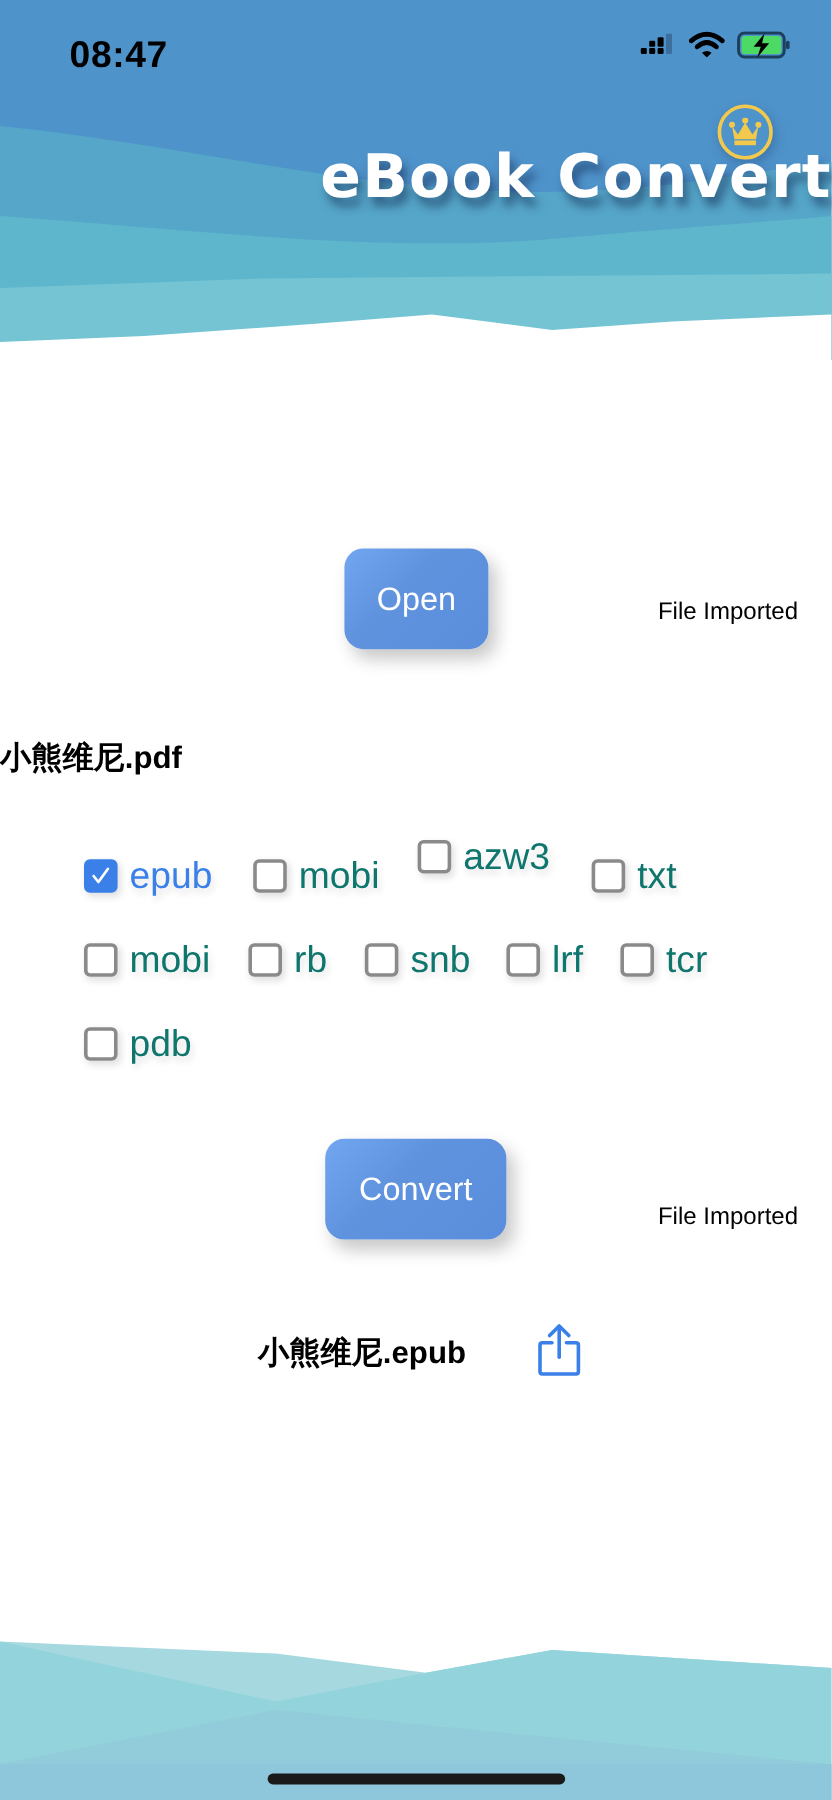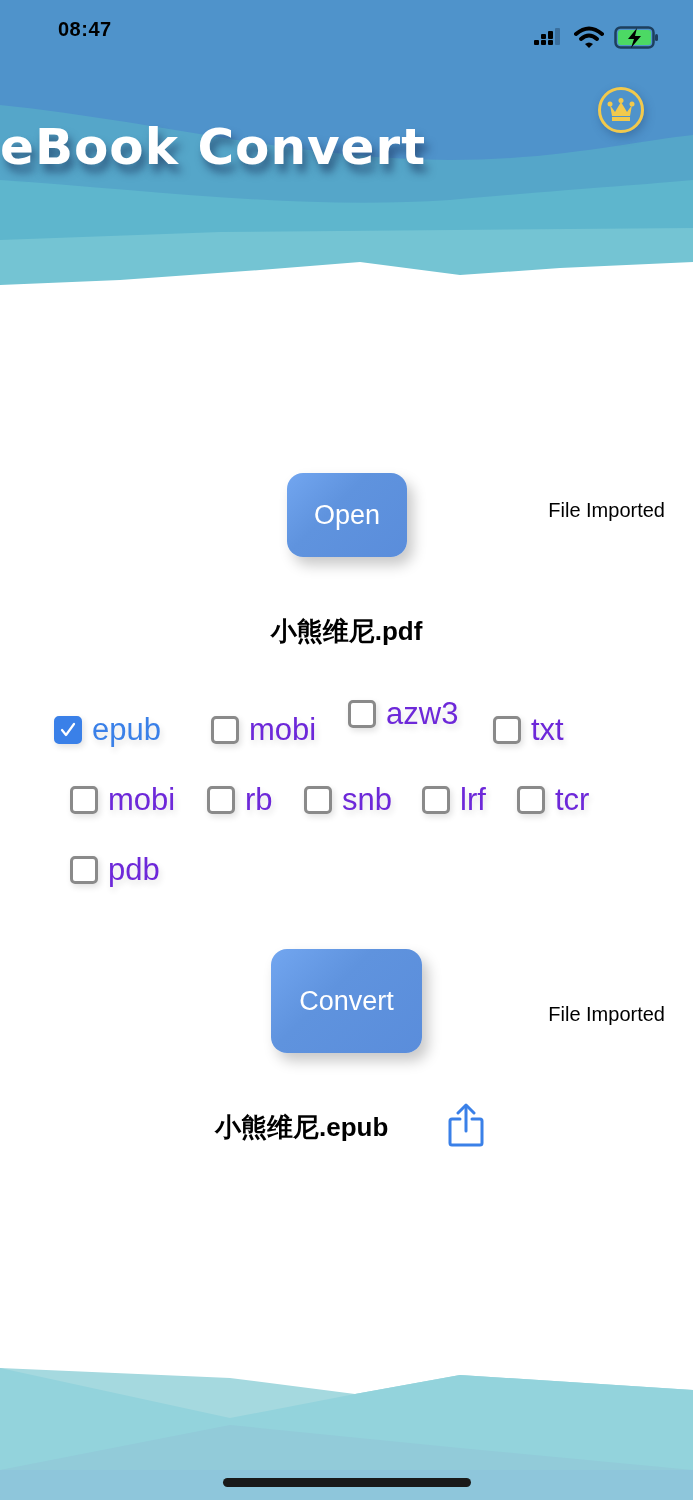--- a/index.html
+++ b/index.html
@@ -5,66 +5,66 @@
   html, body { margin: 0; padding: 0; }
   body {
     width: 693px; height: 1500px; position: relative; overflow: hidden;
     background: #ffffff;
     font-family: "Liberation Sans", "DejaVu Sans", sans-serif;
   }
   .header-bg { position: absolute; left: 0; top: 0; width: 693px; height: 300px; }
   .footer-bg { position: absolute; left: 0; top: 1340px; width: 693px; height: 160px; }
 
   .status-time {
-    position: absolute; left: 58px; top: 18px;
-    font-size: 20px; font-weight: bold; color: #000; letter-spacing: 0.5px;
+    position: absolute; left: 58px; top: 28px;
+    font-size: 31px; font-weight: bold; color: #000; letter-spacing: 0.5px;
   }
   .status-icons { position: absolute; left: 532px; top: 24px; height: 30px; }
   .status-icons > * { position: absolute; }
 
   .crown-btn {
     position: absolute; left: 598px; top: 87px; width: 46px; height: 46px;
     border-radius: 50%; border: 3px solid #f2c94c; box-sizing: border-box;
     box-shadow: 2px 4px 10px rgba(30,60,110,0.35);
     display: flex; align-items: center; justify-content: center;
   }
   .app-title {
-    position: absolute; left: 0; width: 693px; top: 118px; text-align: left;
+    position: absolute; left: 0; width: 693px; top: 118px; text-align: right;
     color: #ffffff; font-size: 50px; font-weight: bold;
     font-family: "DejaVu Sans", sans-serif;
     letter-spacing: 1px;
     text-shadow: 4px 8px 8px rgba(20,40,80,0.55);
   }
 
   .btn {
     position: absolute; color: #fff; font-size: 27px;
     background: linear-gradient(135deg, #72a6f0 0%, #5f93de 40%, #5a8ddb 100%);
     border-radius: 16px;
     box-shadow: 6px 8px 14px rgba(0,0,0,0.22);
     display: flex; align-items: center; justify-content: center; cursor: pointer;
   }
-  .open-btn { left: 287px; top: 457px; width: 120px; height: 84px; margin-top: 16px; }
-  .convert-btn { left: 271px; top: 949px; width: 151px; height: 104px; }
+  .open-btn { left: 287px; top: 457px; width: 120px; height: 84px; }
+  .convert-btn { left: 271px; top: 949px; width: 151px; height: 84px; }
 
   .status-link {
     position: absolute; color: #000000; font-size: 20px; text-align: right;
   }
   .imported { right: 28px; top: 499px; }
   .converted { right: 28px; top: 1003px; }
 
   .filename {
     position: absolute; color: #000; font-size: 26px; font-weight: bold;
   }
-  .input-file { left: 0; width: 693px; text-align: center; top: 614px; }
+  .input-file { left: 0; width: 693px; top: 614px; }
   .output-file { left: 215px; top: 1110px; }
   .share-icon { position: absolute; left: 447px; top: 1103px; cursor: pointer; }
 
   .fmt {
     position: absolute; display: flex; align-items: center; cursor: pointer;
-    font-size: 31px; color: #6d28d9;
+    font-size: 31px; color: #0f766e;
   }
   .fmt .box {
     width: 28px; height: 28px; box-sizing: border-box; border: 3px solid #8a8a8a;
     border-radius: 5px; margin-right: 10px; display: flex; align-items: center; justify-content: center;
     box-shadow: 2px 3px 6px rgba(0,0,0,0.12);
   }
   .fmt.checked { color: #3a80e8; }
   .fmt.checked .box { background: #3a80e8; border-color: #3a80e8; }
   .fmt span.lbl { text-shadow: 2px 4px 6px rgba(0,0,0,0.12); }
 
@@ -119,21 +119,21 @@
 </div>
 
 <div class="app-title">eBook Convert</div>
 
 <div class="btn open-btn">
   <span>Open</span>
 </div>
 <div class="status-link imported">File Imported</div>
 <div class="filename input-file">小熊维尼.pdf</div>
 
-<div class="fmt checked" style="left:54px;top:712px">
+<div class="fmt checked" style="left:70px;top:712px">
   <div class="box">
     <svg width="18" height="16" viewBox="0 0 18 16">
         <path d="M3,8 L7,13 L15,2" stroke="#fff" stroke-width="2.2" fill="none" stroke-linecap="round" stroke-linejoin="round"></path>
       </svg>
   </div>
   <span class="lbl">epub</span>
 </div>
 <div class="fmt" style="left:211px;top:712px">
   <div class="box"></div>
   <span class="lbl">mobi</span>

